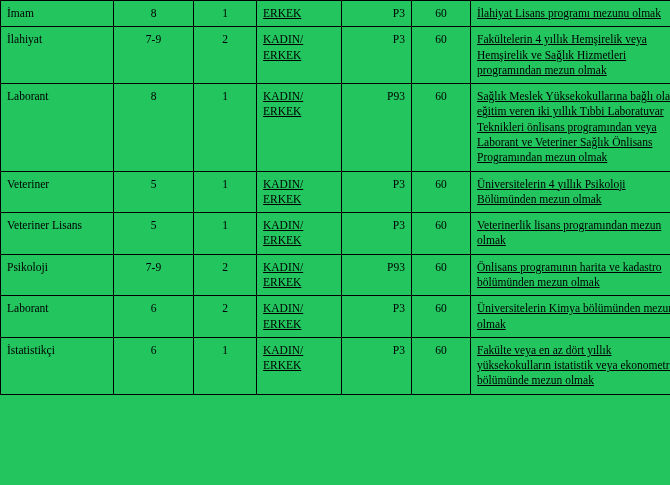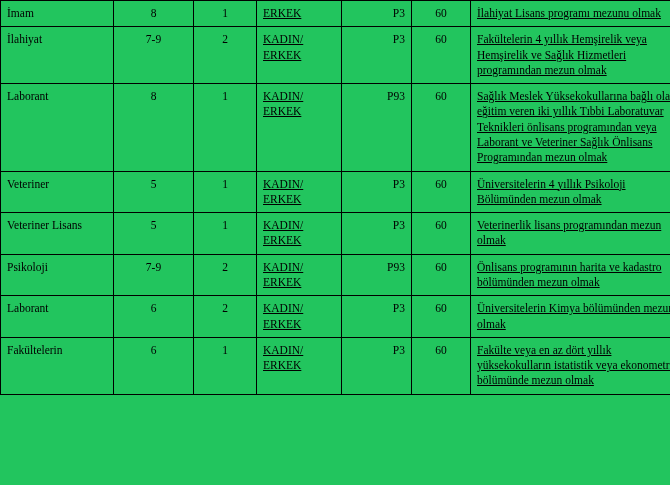--- a/index.html
+++ b/index.html
@@ -152,21 +152,21 @@
             <span class="cell-line">ERKEK</span>
           </td>
           <td class="col-class">P3</td>
           <td class="col-age">60</td>
           <td class="col-cond multi-cell">
             <span class="cell-line">Üniversitelerin Kimya bölümünden mezun</span>
             <span class="cell-line">olmak</span>
           </td>
         </tr>
         <tr>
-          <td class="col-title">Fakültelerin</td>
+          <td class="col-title">İstatistikçi</td>
           <td class="col-kpss">6</td>
           <td class="col-count">1</td>
           <td class="col-gender gender-cell">
             <span class="cell-line">KADIN/</span>
             <span class="cell-line">ERKEK</span>
           </td>
           <td class="col-class">P3</td>
           <td class="col-age">60</td>
           <td class="col-cond multi-cell">
             <span class="cell-line">Fakülte veya en az dört yıllık</span>

